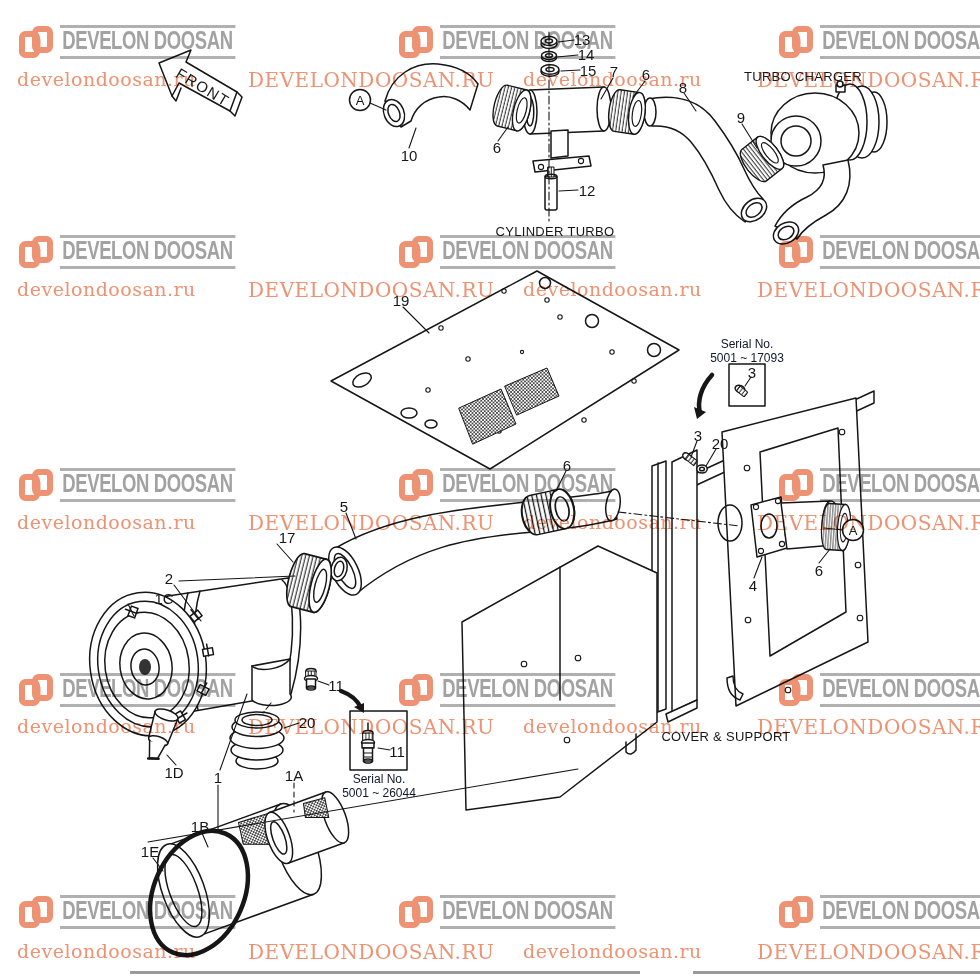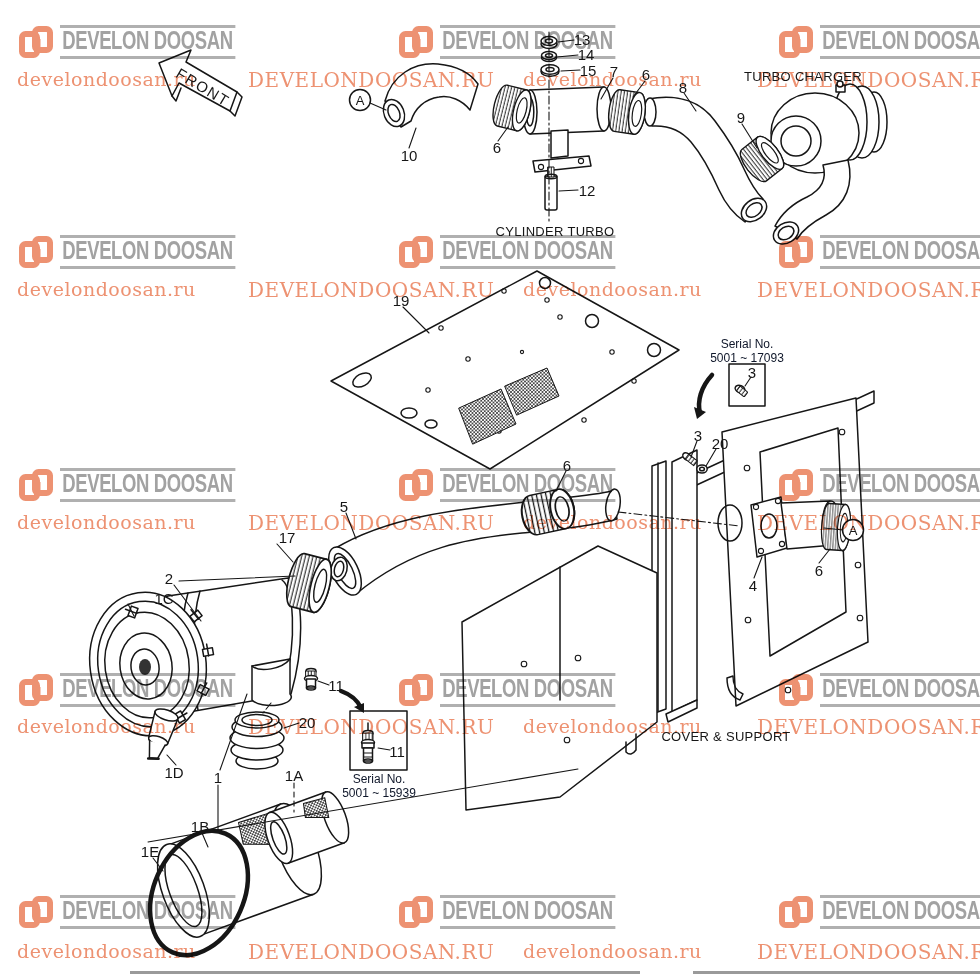--- a/index.html
+++ b/index.html
@@ -498,18 +498,18 @@
       <div class="plabel" style="left: 218px; top: 777px;">1</div>
       <div class="plabel" style="left: 294px; top: 775px;">1A</div>
       <div class="plabel" style="left: 200px; top: 826px;">1B</div>
       <div class="plabel" style="left: 150px; top: 851px;">1E</div>
       <div class="slabel" style="left: 803px; top: 76px;">TURBO CHARGER</div>
       <div class="slabel" style="left: 555px; top: 231px;">CYLINDER TURBO</div>
       <div class="slabel" style="left: 726px; top: 736px; text-align: right;">COVER &amp; SUPPORT</div>
       <div class="serial" style="left: 747px; top: 344px;">Serial No.</div>
       <div class="serial" style="left: 747px; top: 358px;">5001 ~ 17093</div>
       <div class="serial" style="left: 379px; top: 779px;">Serial No.</div>
-      <div class="serial" style="left: 379px; top: 793px;">5001 ~ 15939</div>
+      <div class="serial" style="left: 379px; top: 793px;">5001 ~ 26044</div>
       <div class="amark" style="left: 360px; top: 100px;">A</div>
       <div class="amark" style="left: 853px; top: 530px;">A</div>
       <div class="front" style="left: 203px; top: 87px; transform: translate(-50%, -50%) rotate(31deg);">FRONT</div>
     </div>
 </div>
 
 </body></html>

